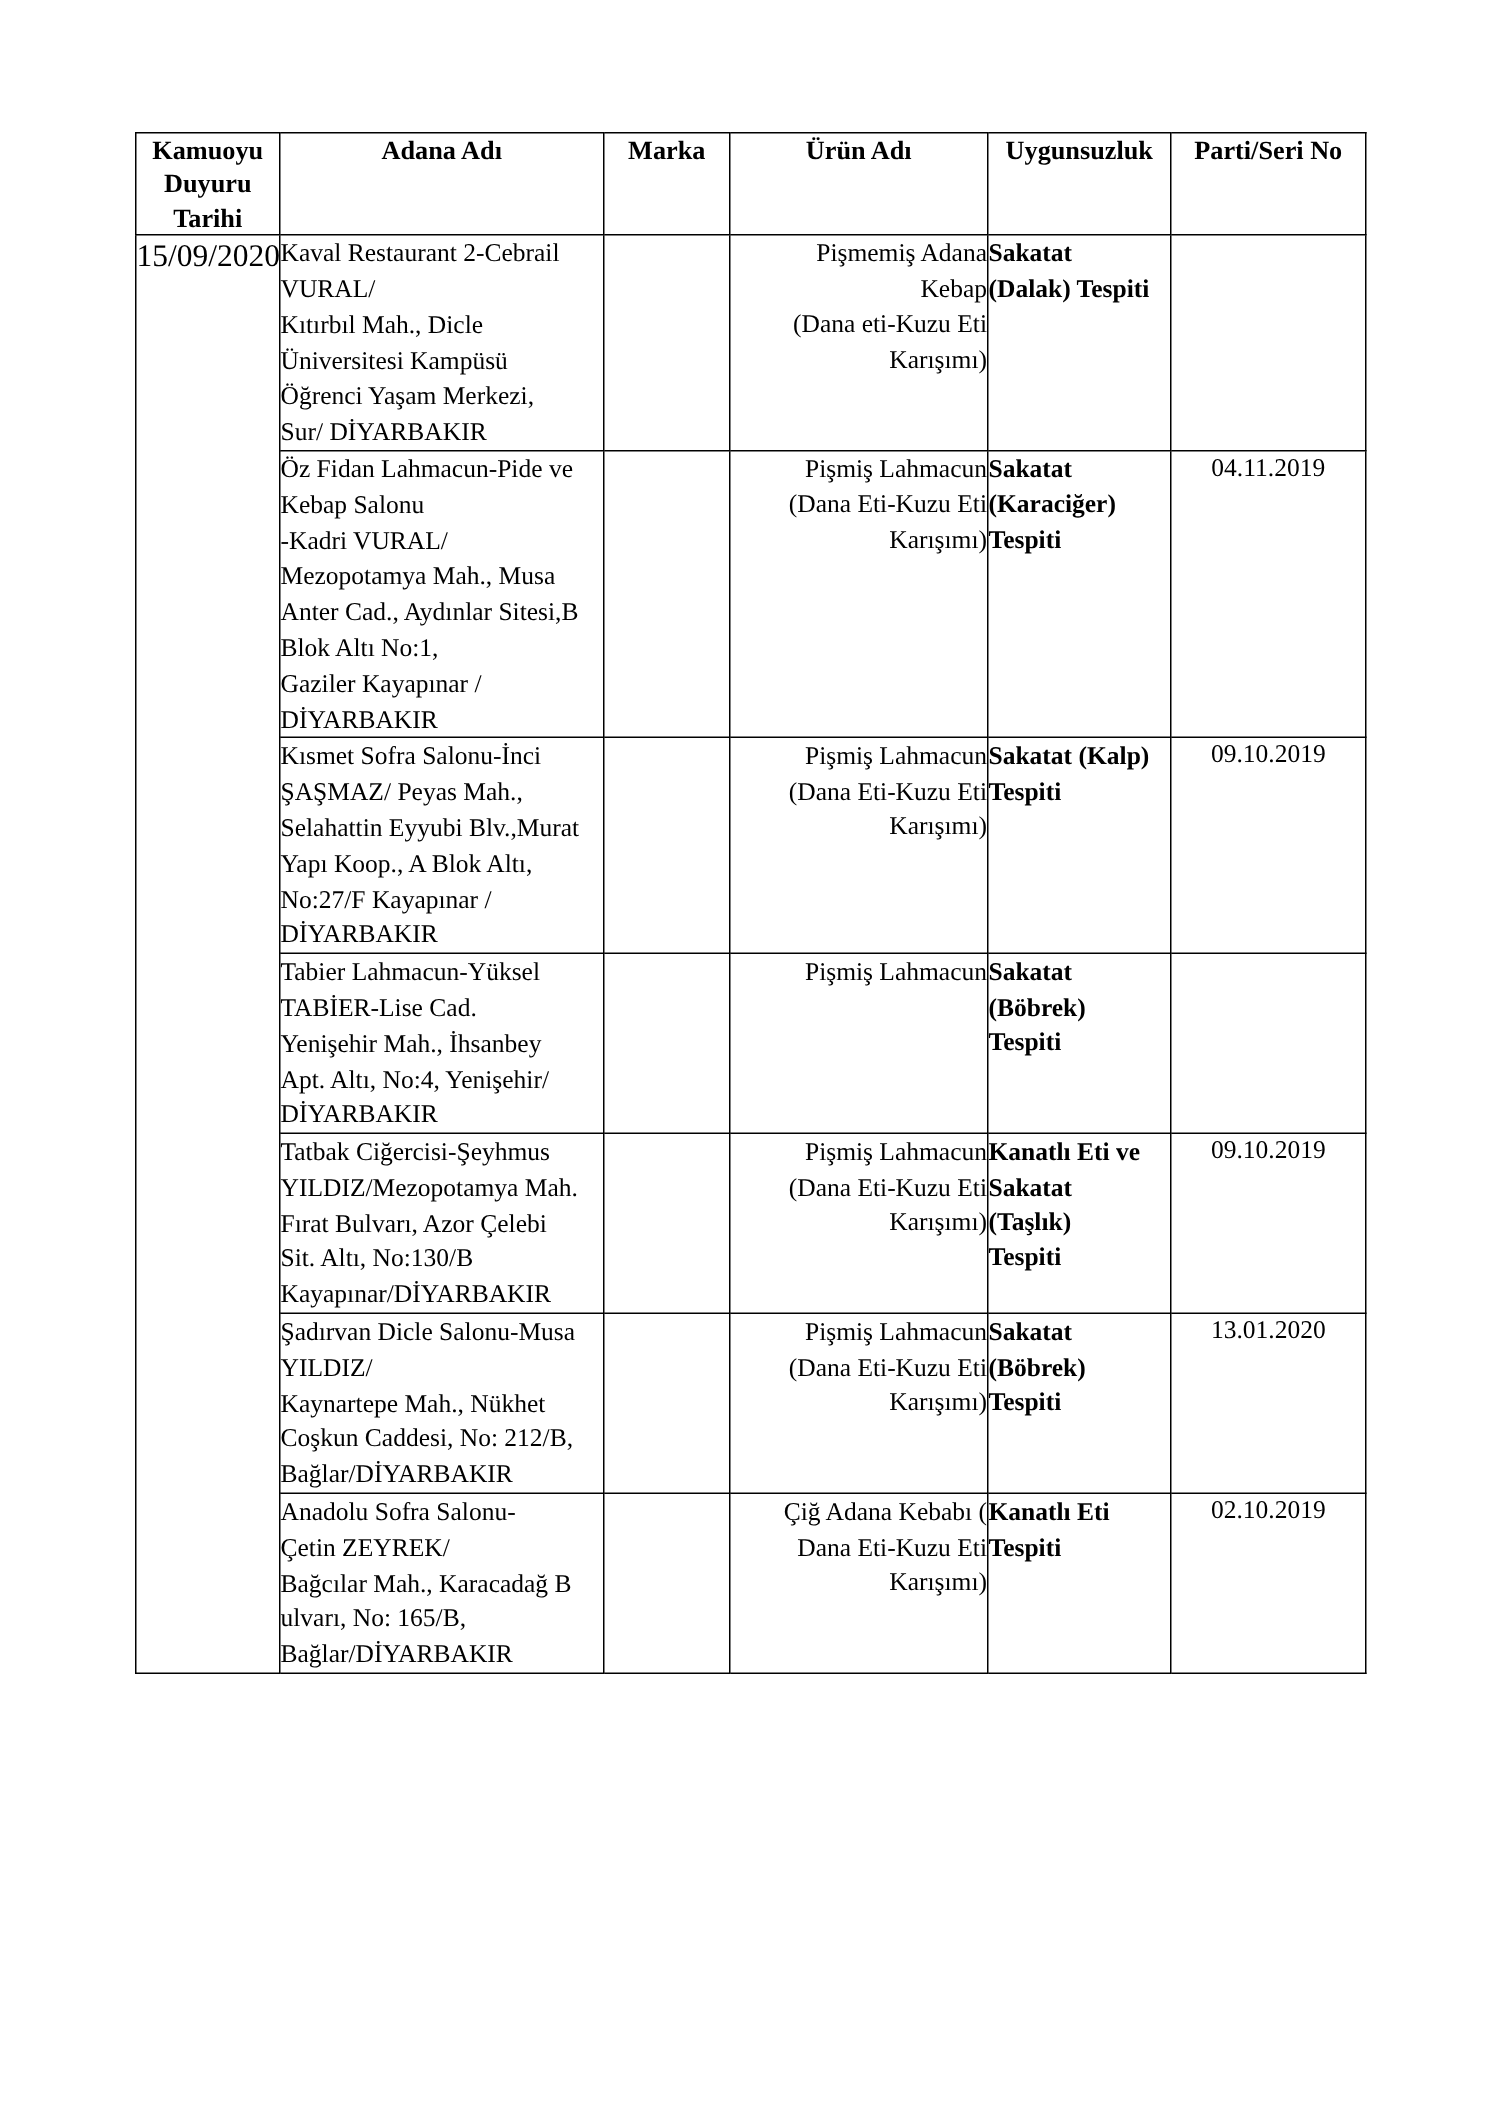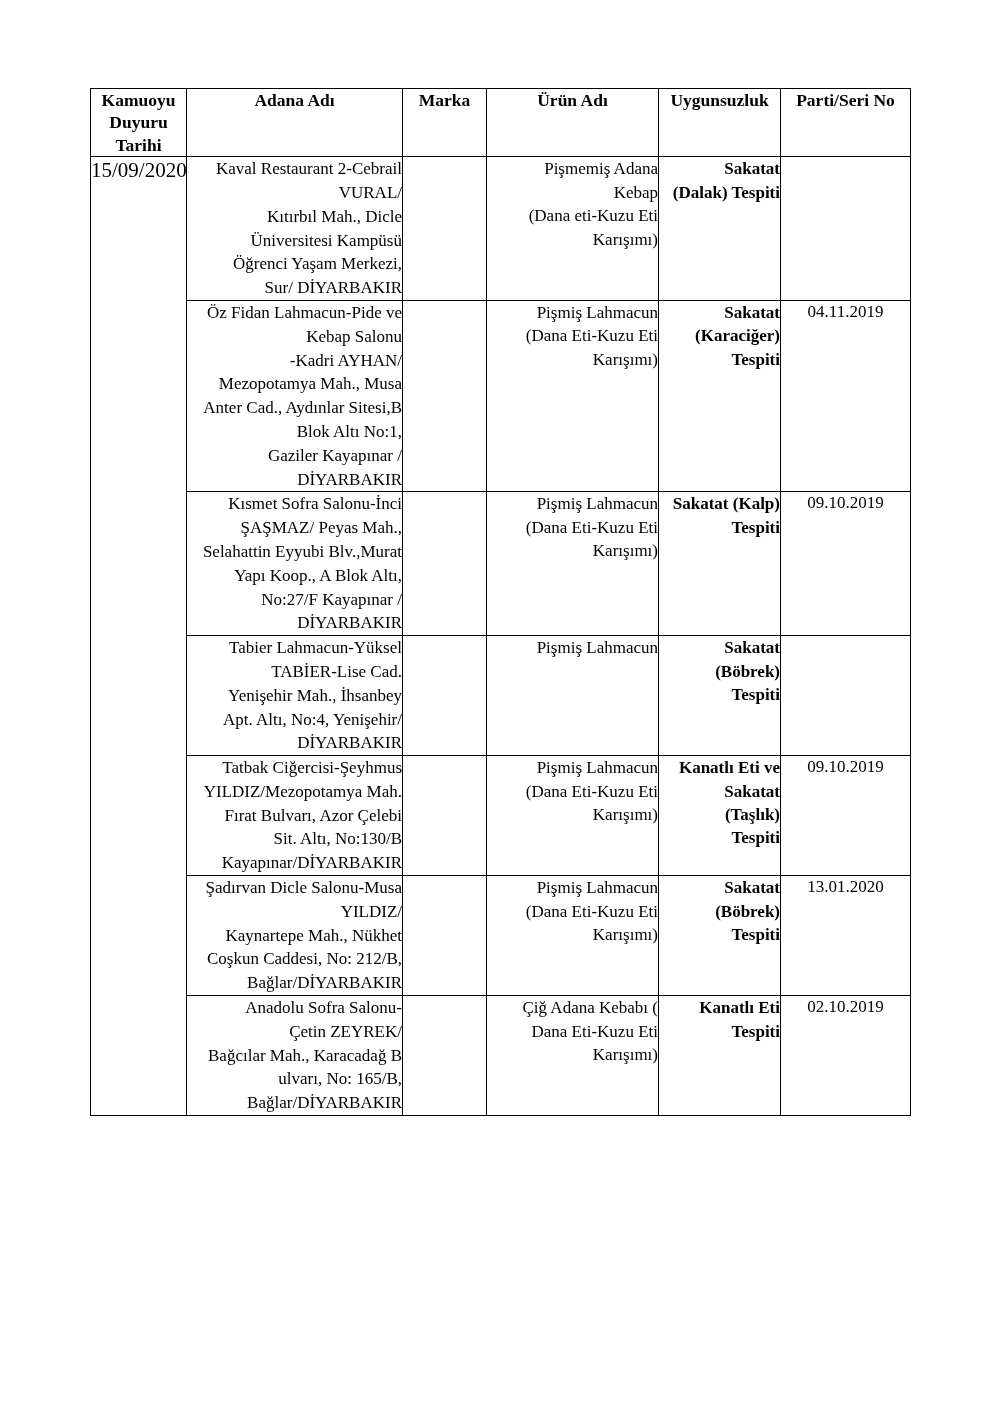--- a/index.html
+++ b/index.html
@@ -50,39 +50,39 @@
   }
   thead th .hdr-line { display: block; }
 
   td.cell-date {
     text-align: center;
     vertical-align: middle;
     font-size: 21px;
     line-height: 1.3;
   }
   td.cell-firm {
-    text-align: right;
+    text-align: left;
     font-size: 17px;
     line-height: 1.40;
     padding: 9px 6px 10px 8px;
     vertical-align: top;
     word-wrap: break-word;
   }
   td.cell-brand {
     font-size: 17px;
   }
   td.cell-prod {
     text-align: right;
     vertical-align: middle;
     font-size: 17px;
     line-height: 1.38;
     padding: 6px 6px;
   }
   td.cell-noncon {
-    text-align: right;
+    text-align: left;
     vertical-align: middle;
     font-weight: bold;
     font-size: 17px;
     line-height: 1.38;
     padding: 6px 4px;
   }
   td.cell-lot {
     text-align: center;
     vertical-align: middle;
     font-size: 17px;
@@ -139,21 +139,21 @@
           <span class="ln">Sakatat</span>
           <span class="ln">(Dalak) Tespiti</span>
         </td>
         <td class="cell-lot"></td>
       </tr>
 
       <tr>
         <td class="cell-firm">
           <span class="ln">Öz Fidan Lahmacun-Pide ve</span>
           <span class="ln">Kebap Salonu</span>
-          <span class="ln">-Kadri AYHAN/</span>
+          <span class="ln">-Kadri VURAL/</span>
           <span class="ln">Mezopotamya Mah., Musa</span>
           <span class="ln">Anter Cad., Aydınlar Sitesi,B</span>
           <span class="ln">Blok Altı No:1,</span>
           <span class="ln">Gaziler Kayapınar /</span>
           <span class="ln">DİYARBAKIR</span>
         </td>
         <td class="cell-brand"></td>
         <td class="cell-prod">
           <span class="ln">Pişmiş Lahmacun</span>
           <span class="ln">(Dana Eti-Kuzu Eti</span>

